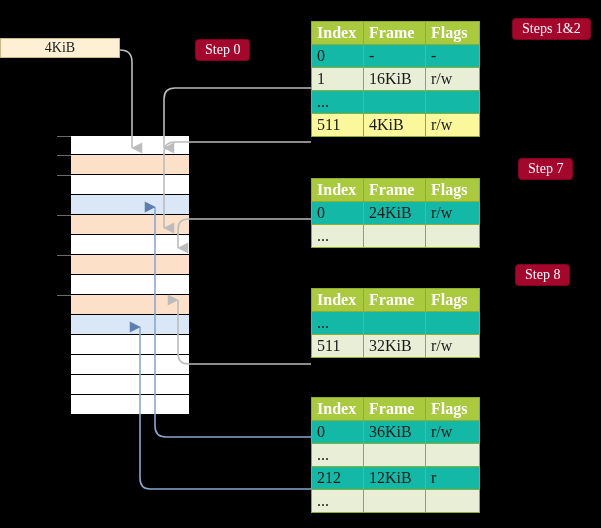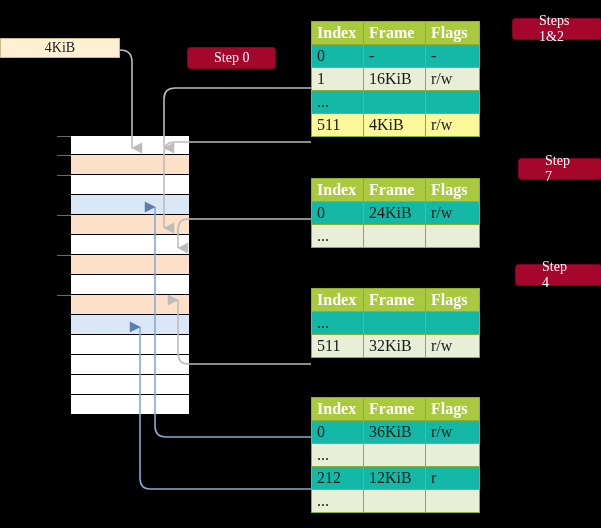--- a/index.html
+++ b/index.html
@@ -11,27 +11,27 @@
   
   .vaddr-box{
     position:absolute;left:0;top:38px;width:120px;height:20px;
     background:#fdf0d5;border:1px solid #c9b98a;
     display:flex;align-items:center;justify-content:center;
     font-size:14px;color:#1a1a1a;box-sizing:border-box;
   }
 
   
   .step-badge{
-    position:absolute;height:20px;padding:0 26px;
+    position:absolute;height:20px;padding:0 9px;
     background:#a4062c;color:#fff;font-size:14px;
     display:flex;align-items:center;justify-content:center;
     border-radius:3px;box-sizing:border-box;
     box-shadow:0 0 0 1px #7d0320;
   }
-  #step0{left:188px;top:40px;margin-top:8px;}
+  #step0{left:196px;top:40px;}
   #step12{left:513px;top:19px;}
   #step3{left:519px;top:159px;}
   #step4{left:516px;top:265px;}
 
   
   .mem-col{position:absolute;left:70px;top:135px;width:120px;}
   .mem-row{height:20px;box-sizing:border-box;
            border:1px solid #000;border-top:none;background:#ffffff;}
   .mem-row:first-child{border-top:1px solid #000;}
   .mem-row.orange{background:#fde0c8;}
@@ -73,21 +73,21 @@
   <div class="step-badge" id="step0">
       <span>Step 0</span>
     </div>
   <div class="step-badge" id="step12">
       <span>Steps 1&amp;2</span>
     </div>
   <div class="step-badge" id="step3">
       <span>Step 7</span>
     </div>
   <div class="step-badge" id="step4">
-      <span>Step 4</span>
+      <span>Step 8</span>
     </div>
 
   <div class="mem-col" id="mem-col">
       <div class="mem-row" style="position: relative;">
         <span class="tick" style="top: 0px;"></span>
       </div>
       <div class="mem-row orange" style="position: relative;">
         <span class="tick" style="top: 0px;"></span>
       </div>
       <div class="mem-row" style="position: relative;">

